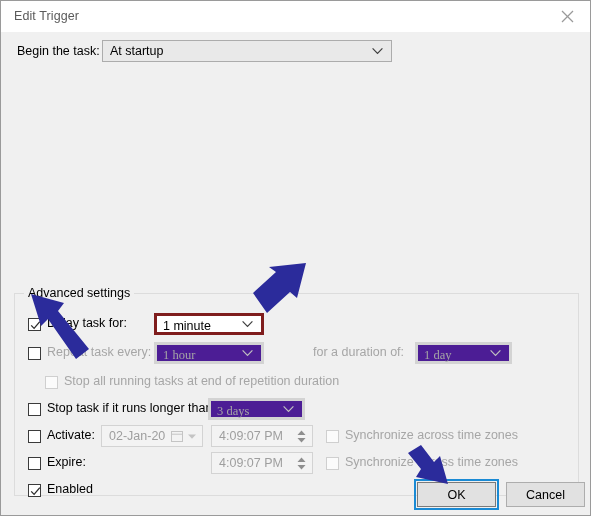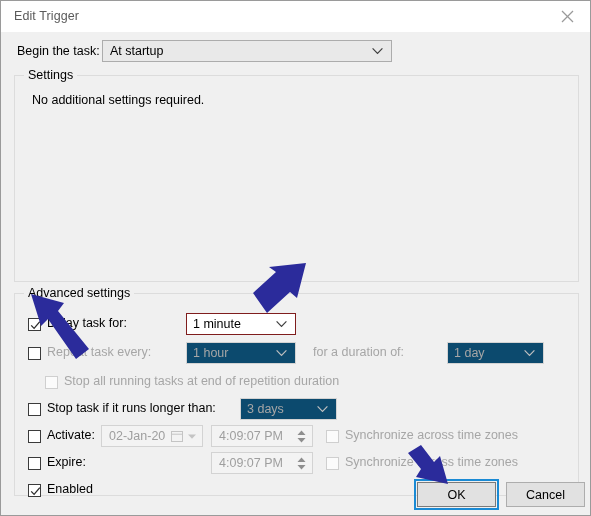--- a/index.html
+++ b/index.html
@@ -170,35 +170,35 @@
     color: #000;
     white-space: nowrap;
   }
   .ctl-label.disabled { color: #a6a6a6; }
 
   .combo {
     position: absolute;
     height: 22px;
     box-sizing: border-box;
     background: #ffffff;
-    border: 1px solid #7f1d1d;
-    cursor: default;
-    margin-left: 32px;
+    border: 3px solid #7f1d1d;
+    cursor: default;
   }
   .combo .combo-text {
     position: absolute;
     left: 6px;
     top: 3px;
     font-size: 12.5px;
     color: #000;
     white-space: nowrap;
   }
   .combo.disabled {
-    background: #0c4a6e;
+    background: #4c1d95;
     border-color: #d3d3d3;
+    font-family: Liberation Serif, serif;
   }
   .combo.disabled .combo-text { color: #a6a6a6; }
 
   
   .field {
     position: absolute;
     height: 22px;
     box-sizing: border-box;
     background: #f3f3f3;
     border: 1px solid #d3d3d3;
@@ -293,24 +293,20 @@
     <div id="begin-row">
       <div id="begin-label">Begin the task:</div>
       <div id="begin-combo">
         <span class="combo-text">At startup</span>
         <svg class="combo-arrow" viewBox="0 0 11 7">
           <polyline points="0.6,0.8 5.5,5.8 10.4,0.8" fill="none" stroke="#3d3d3d" stroke-width="1.2"></polyline>
         </svg>
       </div>
     </div>
 
-    <div class="groupbox" id="settings-group">
-      <span class="group-caption">Settings</span>
-      <div id="settings-note">No additional settings required.</div>
-    </div>
 
     <div class="groupbox" id="advanced-group">
       <span class="group-caption">Advanced settings</span>
 
       <div class="cb" style="left:13px; top:24px;">
         <svg width="11" height="11" viewBox="0 0 11 11">
           <polyline points="1.2,5.4 4.1,8.4 9.8,1.6" fill="none" stroke="#2b2b2b" stroke-width="1.3"></polyline>
         </svg>
       </div>
       <span class="ctl-label" style="left:32px; top:22px;">Delay task for:</span>

